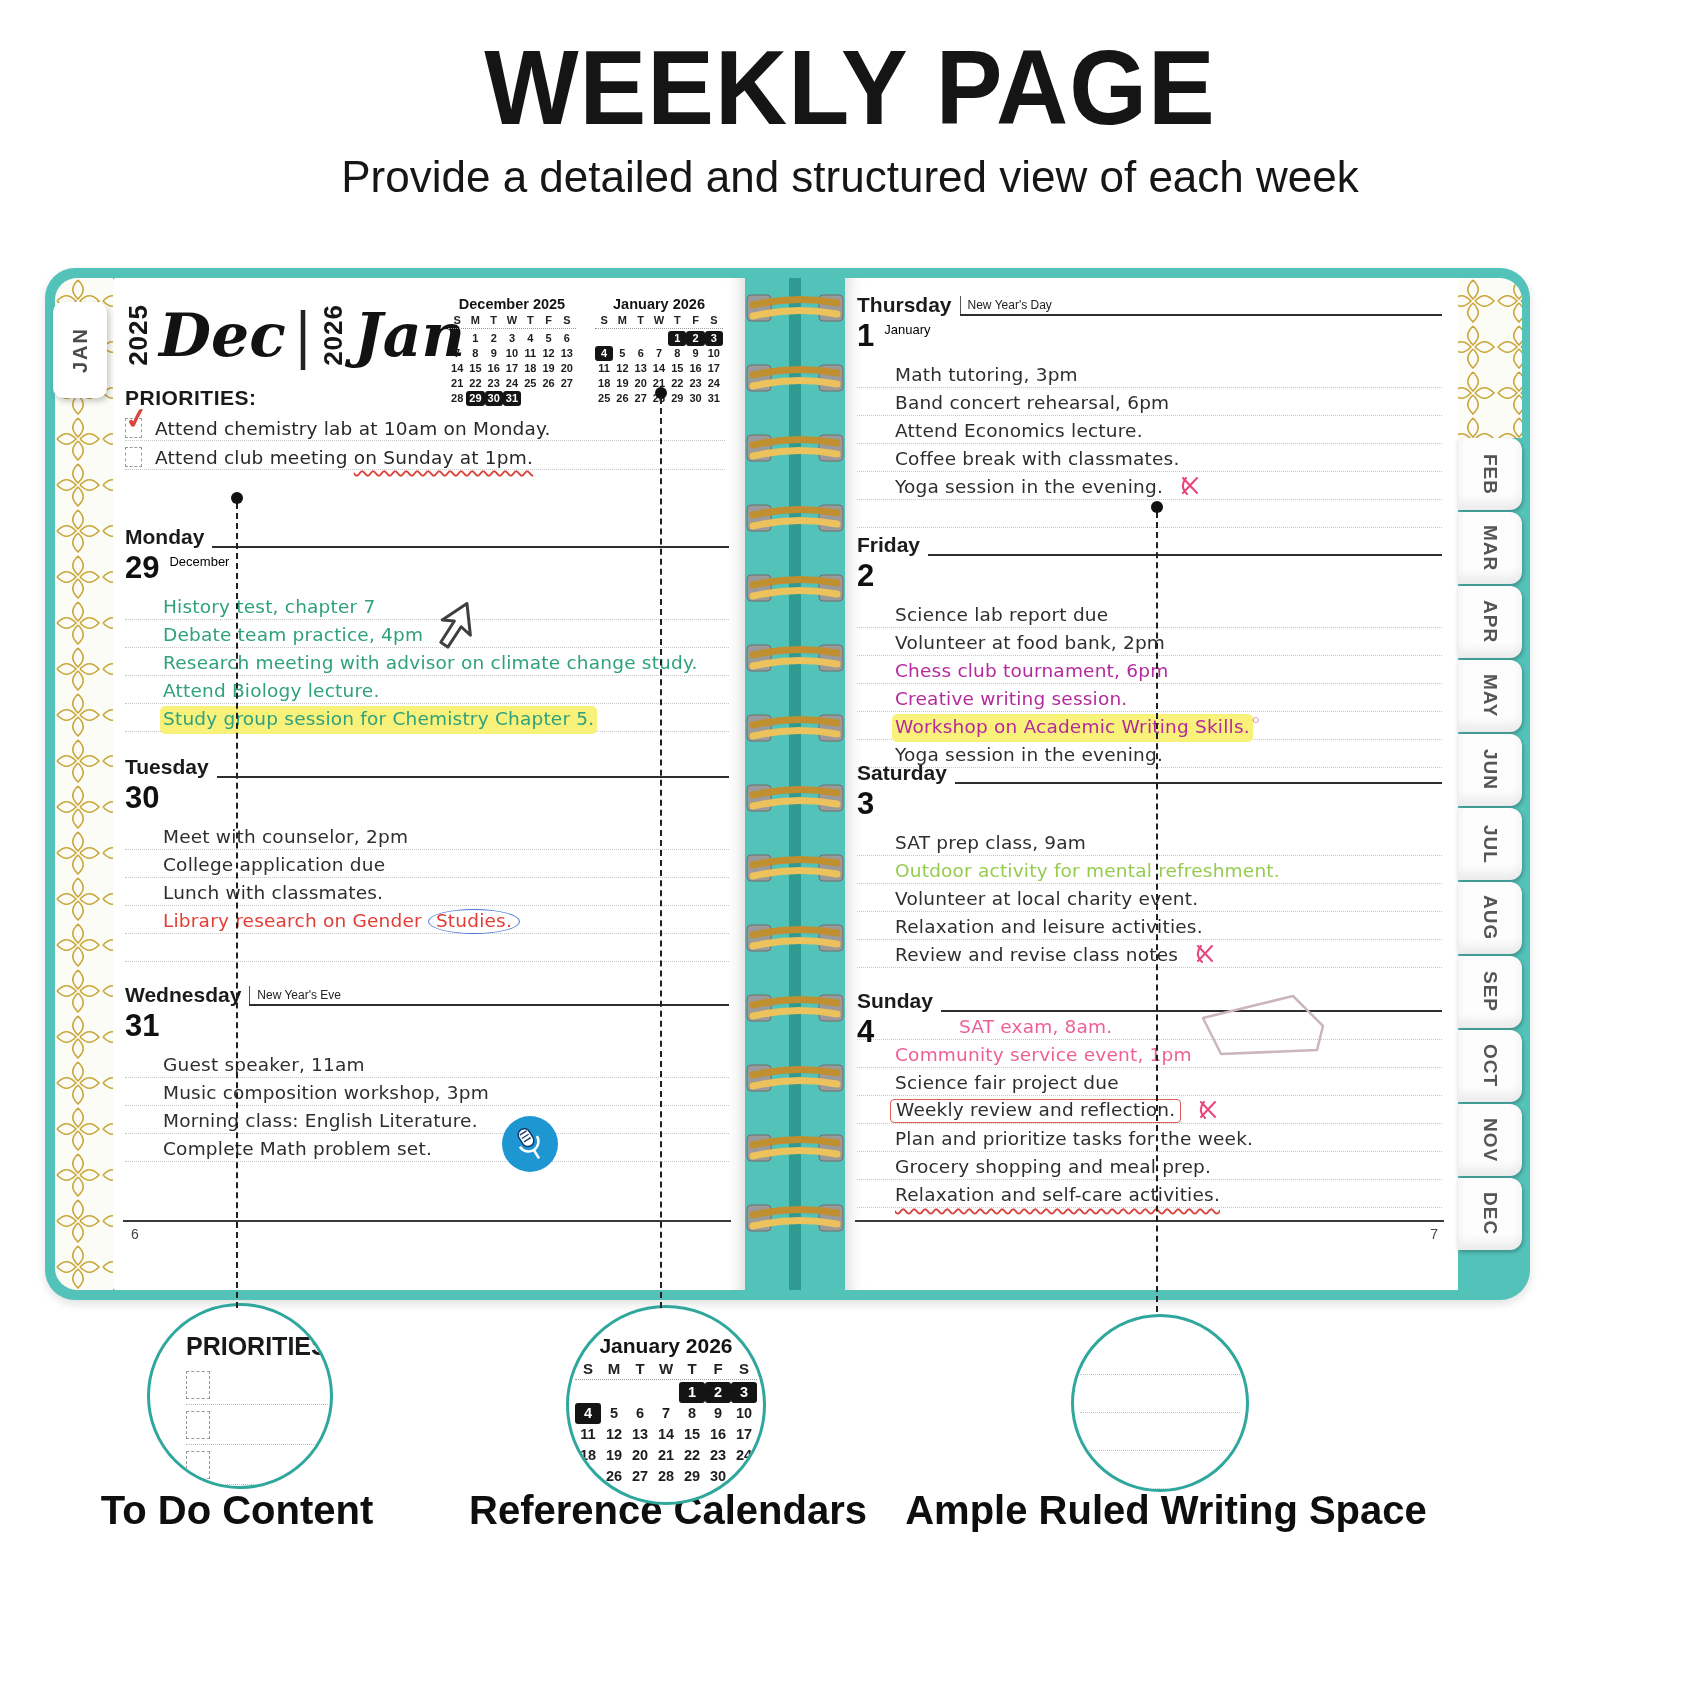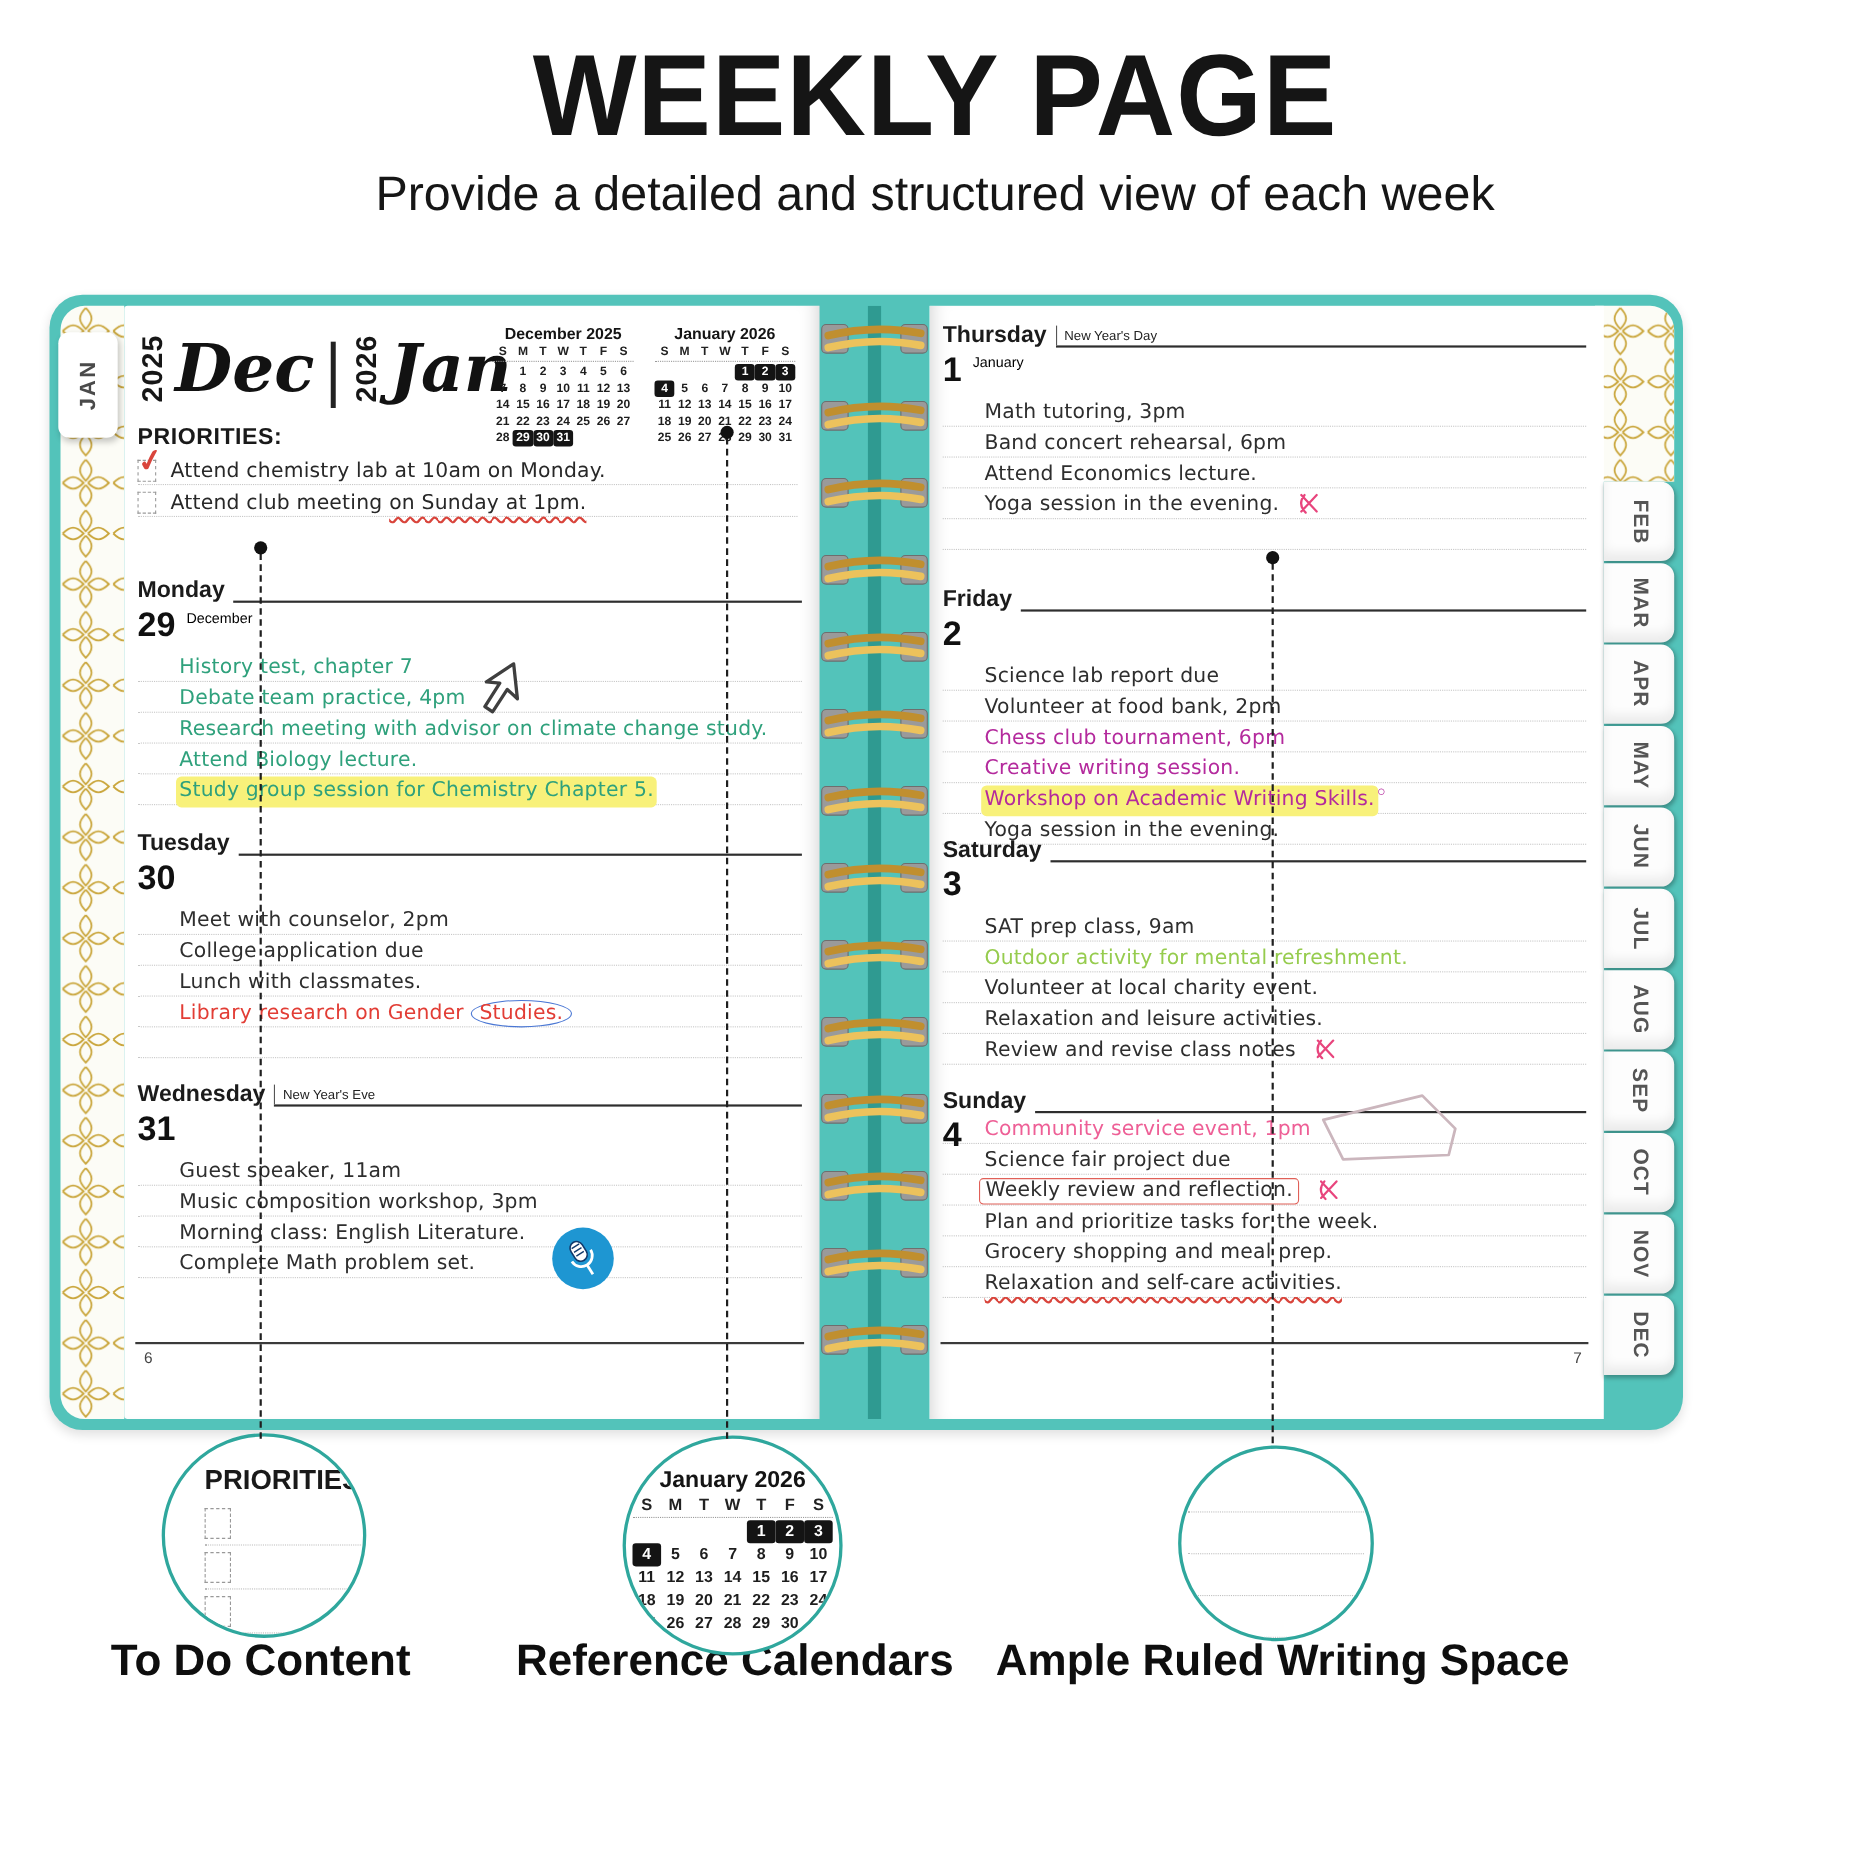--- a/index.html
+++ b/index.html
@@ -423,20 +423,23 @@
               <div class="row">
                 <span class="entry hand ink-black">Math tutoring, 3pm</span>
               </div>
               <div class="row">
                 <span class="entry hand ink-black">Band concert rehearsal, 6pm</span>
               </div>
               <div class="row">
                 <span class="entry hand ink-black">Attend Economics lecture.</span>
               </div>
               <div class="row">
+                <span class="entry hand ink-black">Coffee break with classmates.</span>
+              </div>
+              <div class="row">
                 <span class="entry hand ink-black">Yoga session in the evening.</span>
                 <span class="xmark"><svg viewBox="0 0 22 22">
                     <path d="M4 3 L18 18 M18 3 L4 18 M7 3 C2 9 3 14 8 19" fill="none" stroke="currentColor" stroke-width="2" stroke-linecap="round"></path>
                   </svg></span>
               </div>
               <div class="row"></div>
             </div>
           </div>
           <div class="day" style="top: 254px; height: 228px;">
             <div class="day-head">
@@ -499,20 +502,23 @@
           </div>
           <div class="day" style="top: 710px; height: 232px;">
             <div class="day-head">
               <span class="day-name">Sunday</span>
               <span class="day-rest"></span>
             </div>
             <div class="day-date">
               <span class="d-num">4</span>
             </div>
             <div class="day-rows" style="margin-top: 0px;">
+              <div class="row">
+                <span class="entry hand ink-pink" style="margin-left: 64px;">SAT exam, 8am.</span>
+              </div>
               <div class="row">
                 <span class="entry hand ink-pink">Community service event, 1pm</span>
               </div>
               <div class="row">
                 <span class="entry hand ink-black">Science fair project due</span>
               </div>
               <div class="row">
                 <span class="entry hand ink-black boxed">Weekly review and reflection.</span>
                 <span class="xmark"><svg viewBox="0 0 22 22">
                     <path d="M4 3 L18 18 M18 3 L4 18 M7 3 C2 9 3 14 8 19" fill="none" stroke="currentColor" stroke-width="2" stroke-linecap="round"></path>

